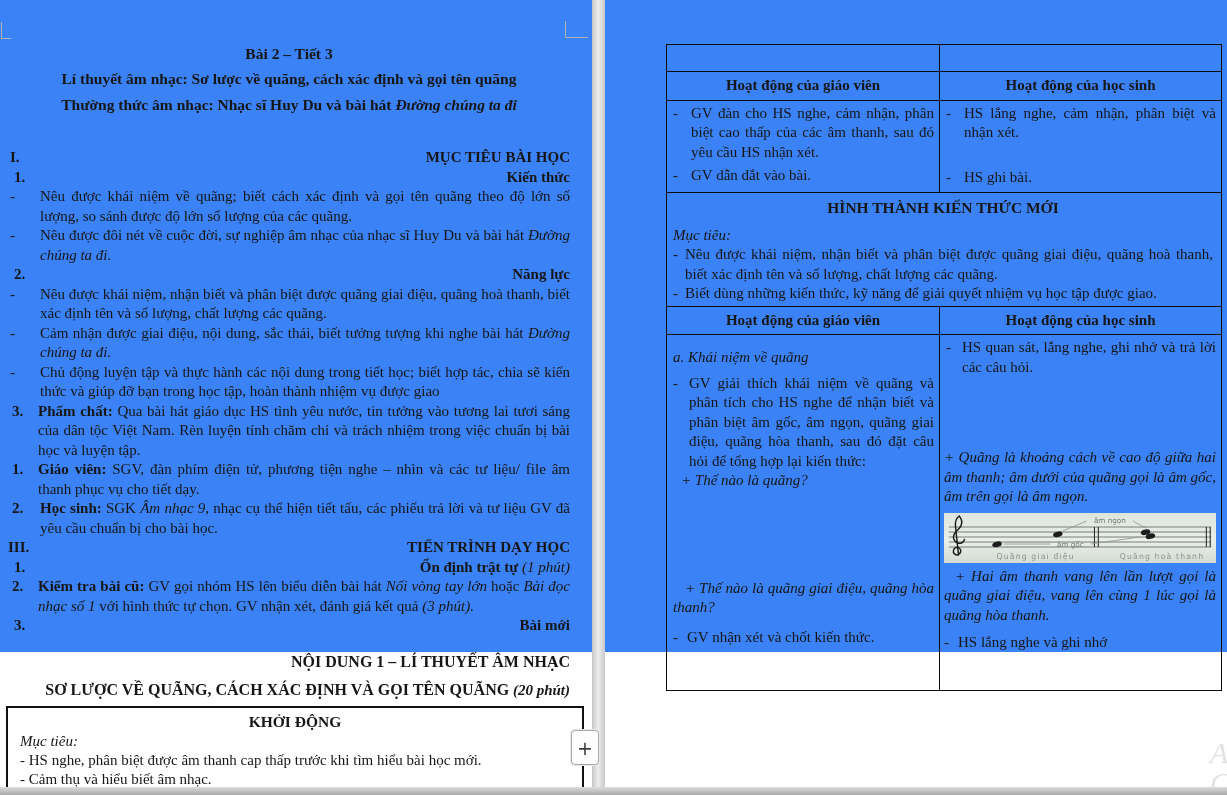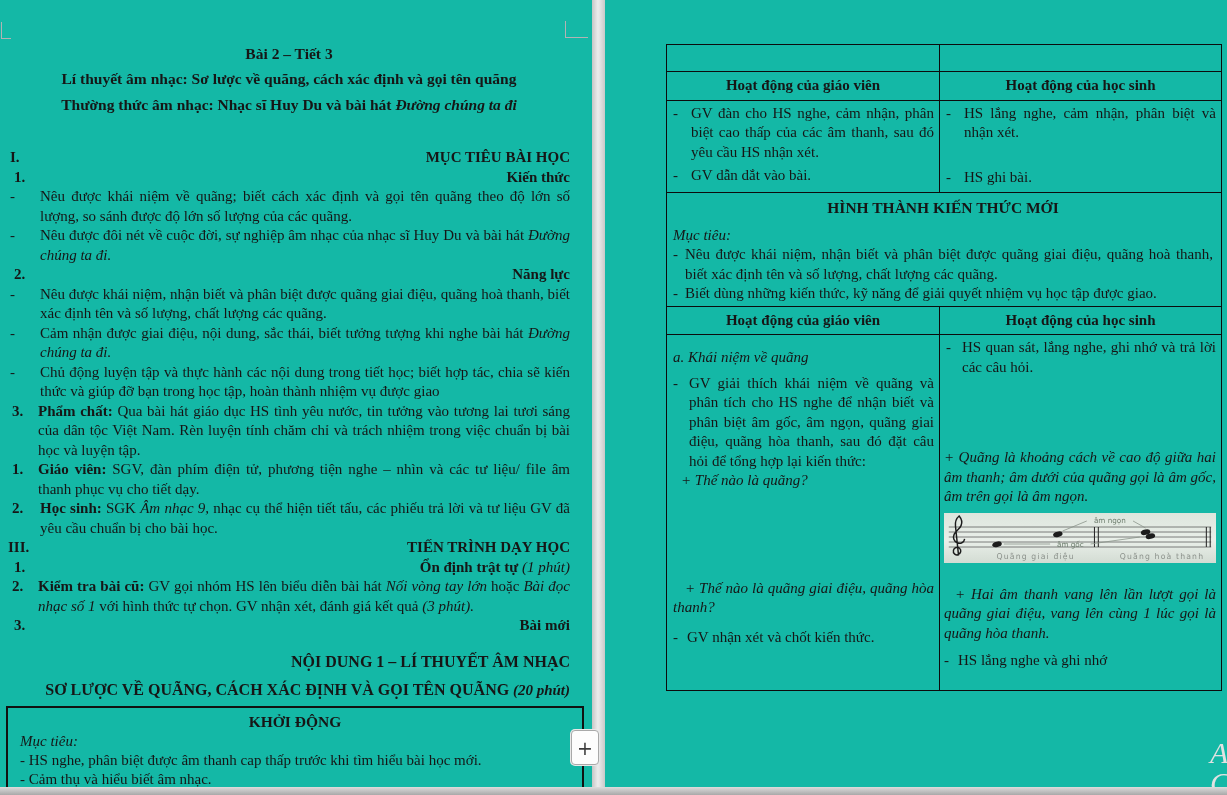--- a/index.html
+++ b/index.html
@@ -1,19 +1,19 @@
 <!DOCTYPE html>
 <html><head>
 <meta charset="utf-8">
 <style>
   html,body{margin:0;padding:0;background:#c8c8c8;}
   #stage{position:relative;width:1227px;height:795px;overflow:hidden;background:#ffffff;
          font-family:"Liberation Serif","DejaVu Serif",serif;color:#161616;}
   
-  .page{position:absolute;top:0;background:#14b8a6;height:787px;}
+  .page{position:absolute;top:0;background:#3b82f6;height:652px;}
   #page-left{left:0;width:592px;}
   #page-right{left:605px;width:622px;}
   #page-gap{position:absolute;left:592px;top:0;width:13px;height:795px;
             background:linear-gradient(90deg,#c6c6c6,#ececec 45%,#e4e4e4 60%,#c9c9c9);}
   #bottom-bar{position:absolute;left:0;top:787px;width:1227px;height:8px;
               background:linear-gradient(#dcdcdc,#a8a8a8);z-index:30;}
   
   .crop{position:absolute;border-color:#b3b3b3;border-style:solid;border-width:0;}
   #crop-l1{left:1px;top:22px;width:9px;height:16px;border-left-width:1px;border-bottom-width:1px;}
   #crop-l2{left:565px;top:21px;width:22px;height:16px;border-left-width:1px;border-bottom-width:1px;}
@@ -58,21 +58,21 @@
   .m-mt{font-style:italic;margin-top:7px;}
   .mhang{display:flex;}
   .mhang .mk{flex:0 0 12px;}
   .mhang .tx{flex:1;text-align:justify;}
   .ahead{font-weight:normal;font-style:italic;margin-top:10px;}
   .q1{font-style:italic;padding-left:8px;}
   .q2{font-style:italic;text-indent:12px;text-align:justify;margin-top:88px;}
   .gvlast{margin-top:10px;}
   .ans{font-style:italic;text-align:justify;}
   .ans1{margin-top:71px;}
-  .ans2{text-indent:11px;margin-top:22px;}
+  .ans2{text-indent:11px;margin-top:4px;}
   .hs-last{margin-top:8px;}
   .mt-i2{margin-top:4px;} .mt-hs2{margin-top:25px;}
   
   #music-fig{margin-top:6px;width:100%;height:50px;display:block;}
   
   #plus-btn{position:absolute;left:571px;top:730px;width:26px;height:33px;background:#fdfdfd;
             border:1px solid #a9a9a9;border-radius:4px;z-index:40;cursor:pointer;
             display:flex;align-items:center;justify-content:center;
             font-family:"DejaVu Sans",sans-serif;font-size:19px;color:#3c3c3c;
             box-shadow:0 0 0 1px #e8e8e8;}

